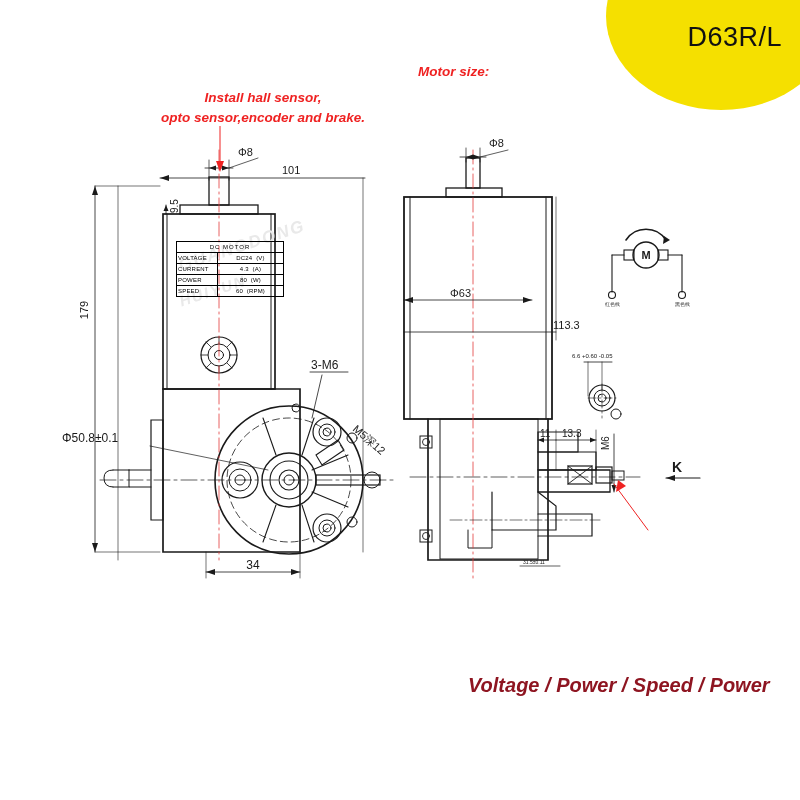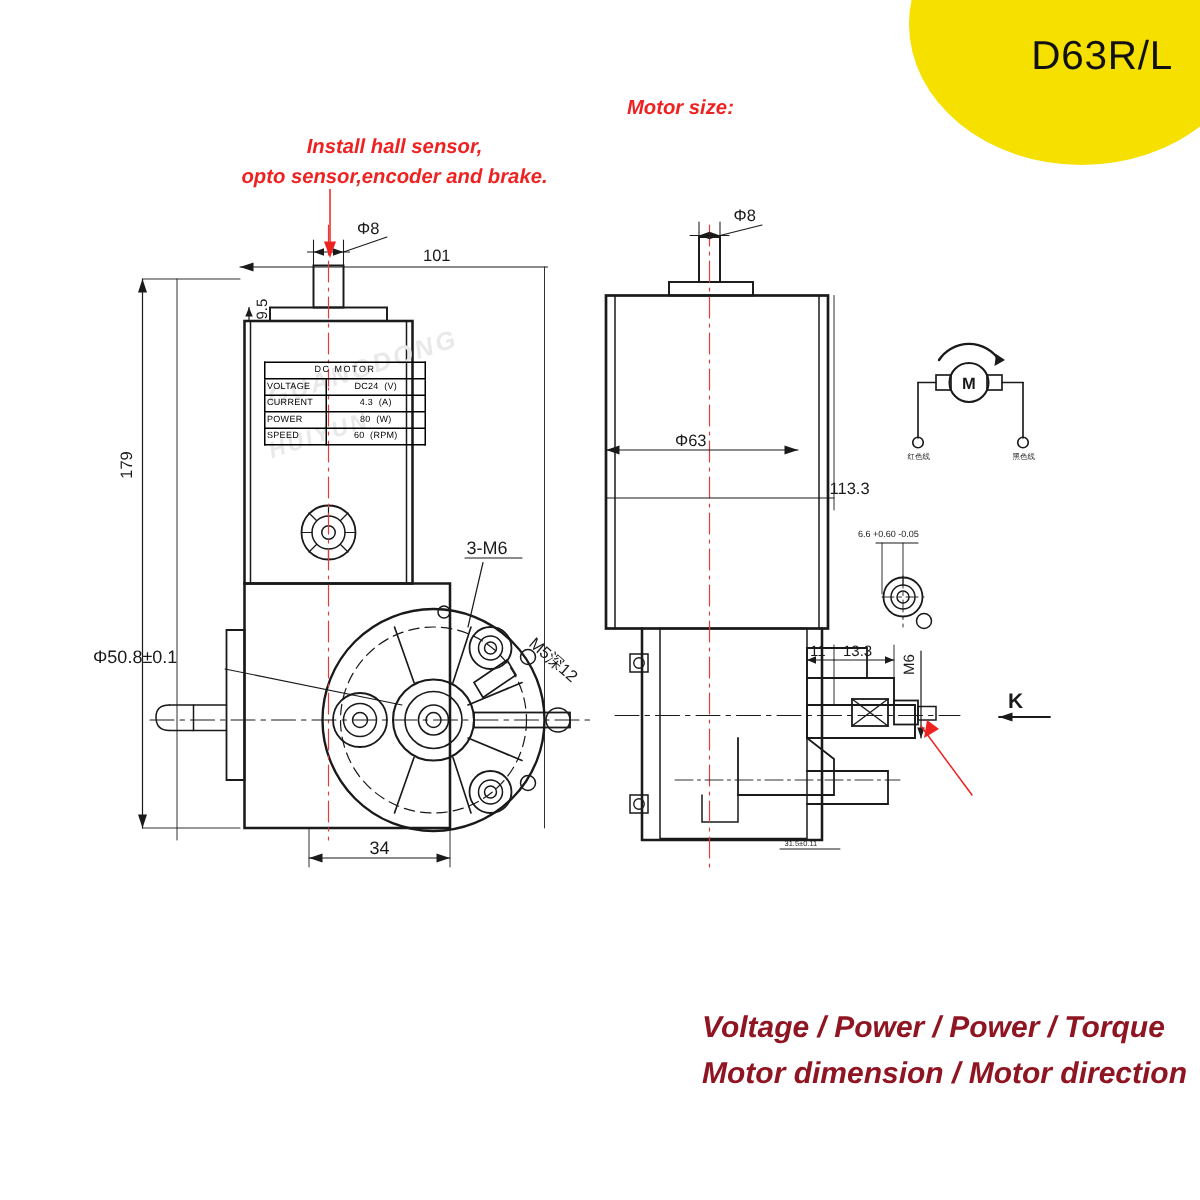--- a/index.html
+++ b/index.html
@@ -371,18 +371,17 @@
   </div>
   <svg class="abs" style="left:180px; top:126px;" width="80" height="50">
     <line x1="40" y1="0" x2="40" y2="36" stroke="#ef2222" stroke-width="1"></line>
     <path d="M40 46 l-4 -11 h8 z" fill="#ef2222"></path>
   </svg>
 
   <div class="abs red-note" style="left:408px; top:62px;">
     <div style="padding-left:10px;">Motor size:</div>
 
   <div class="abs" id="customizable">
-    <div class="cust-line">Voltage / Power / Power / Torque</div>
-    <div class="cust-line">Motor dimension / Motor direction</div>
+    <div class="cust-line">Voltage / Power / Speed / Power</div>
   </div>
 
 </div>
 
 </div>
 </body></html>

